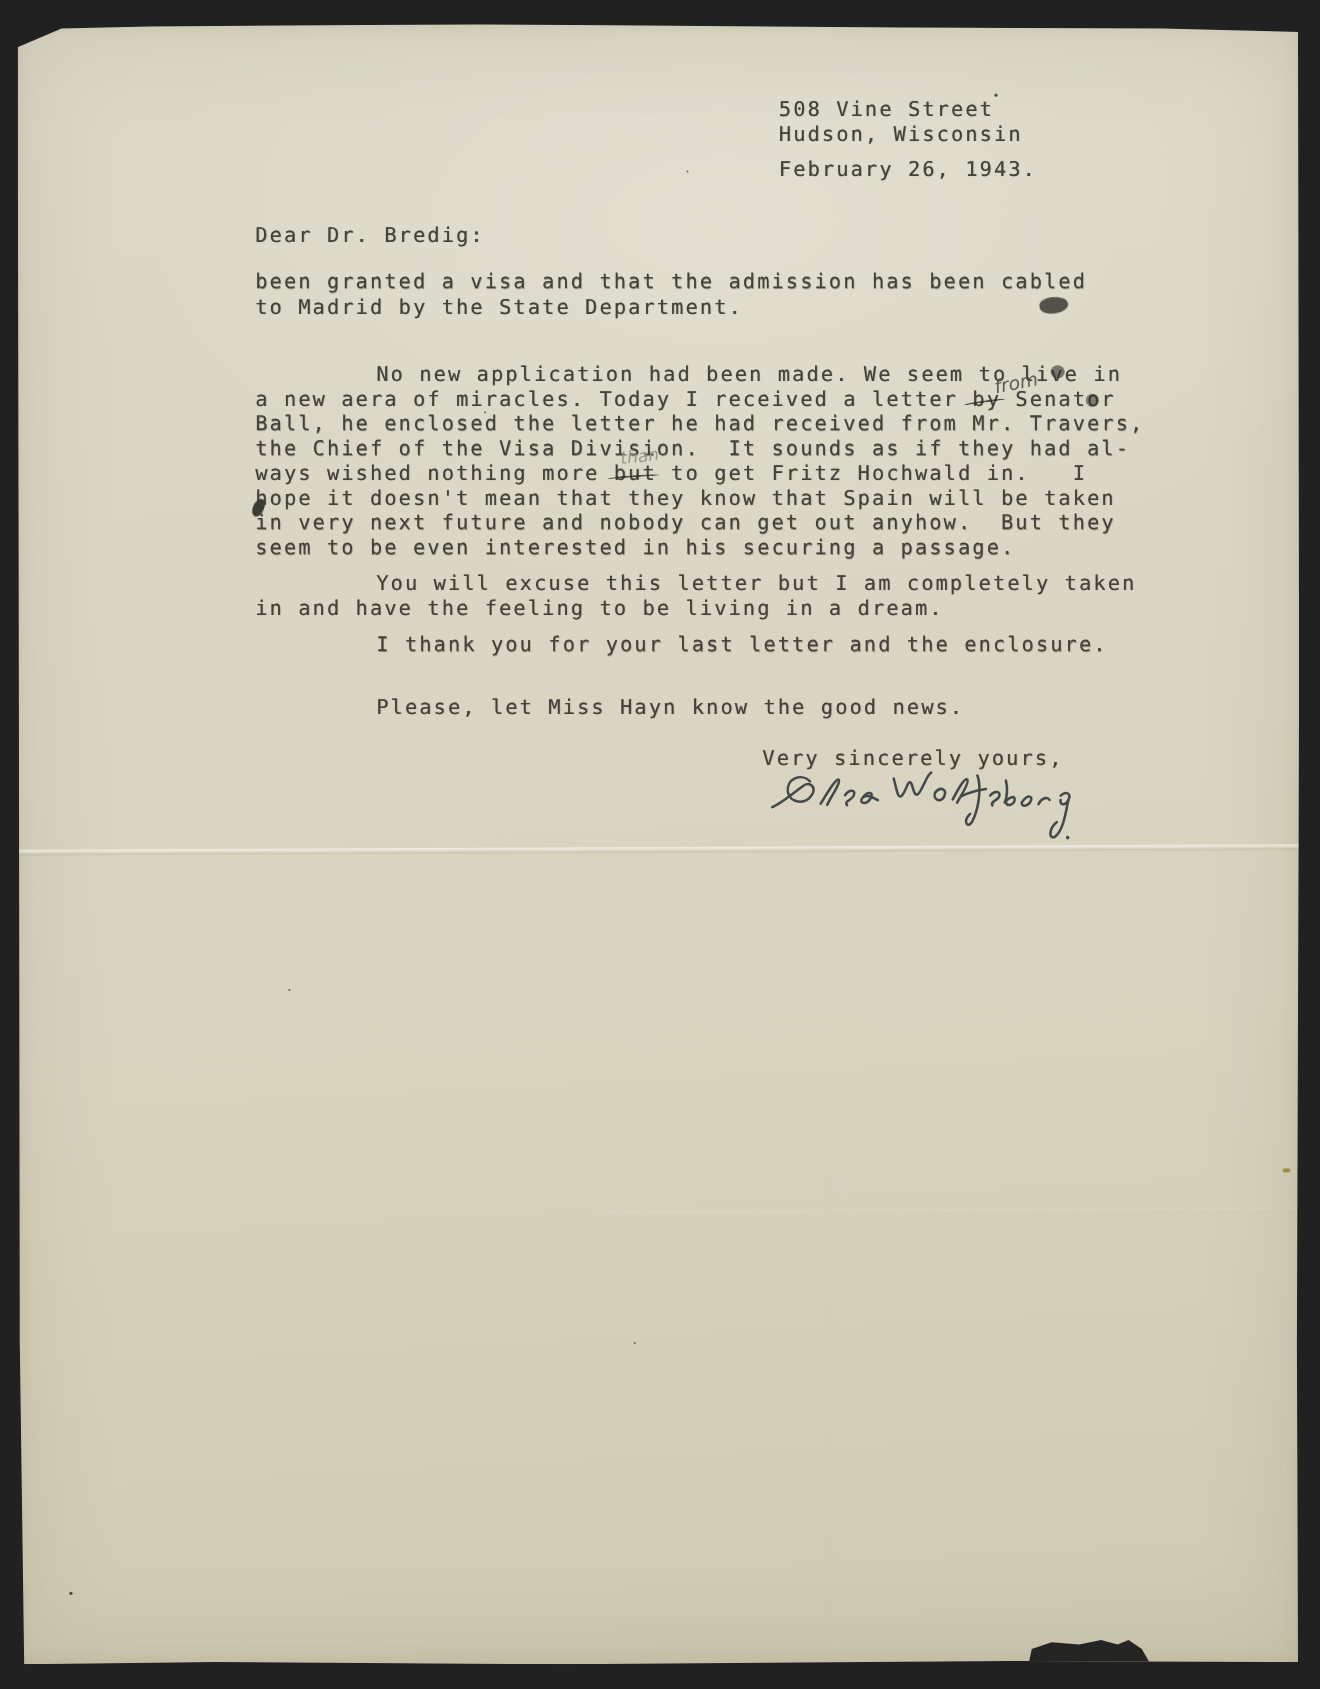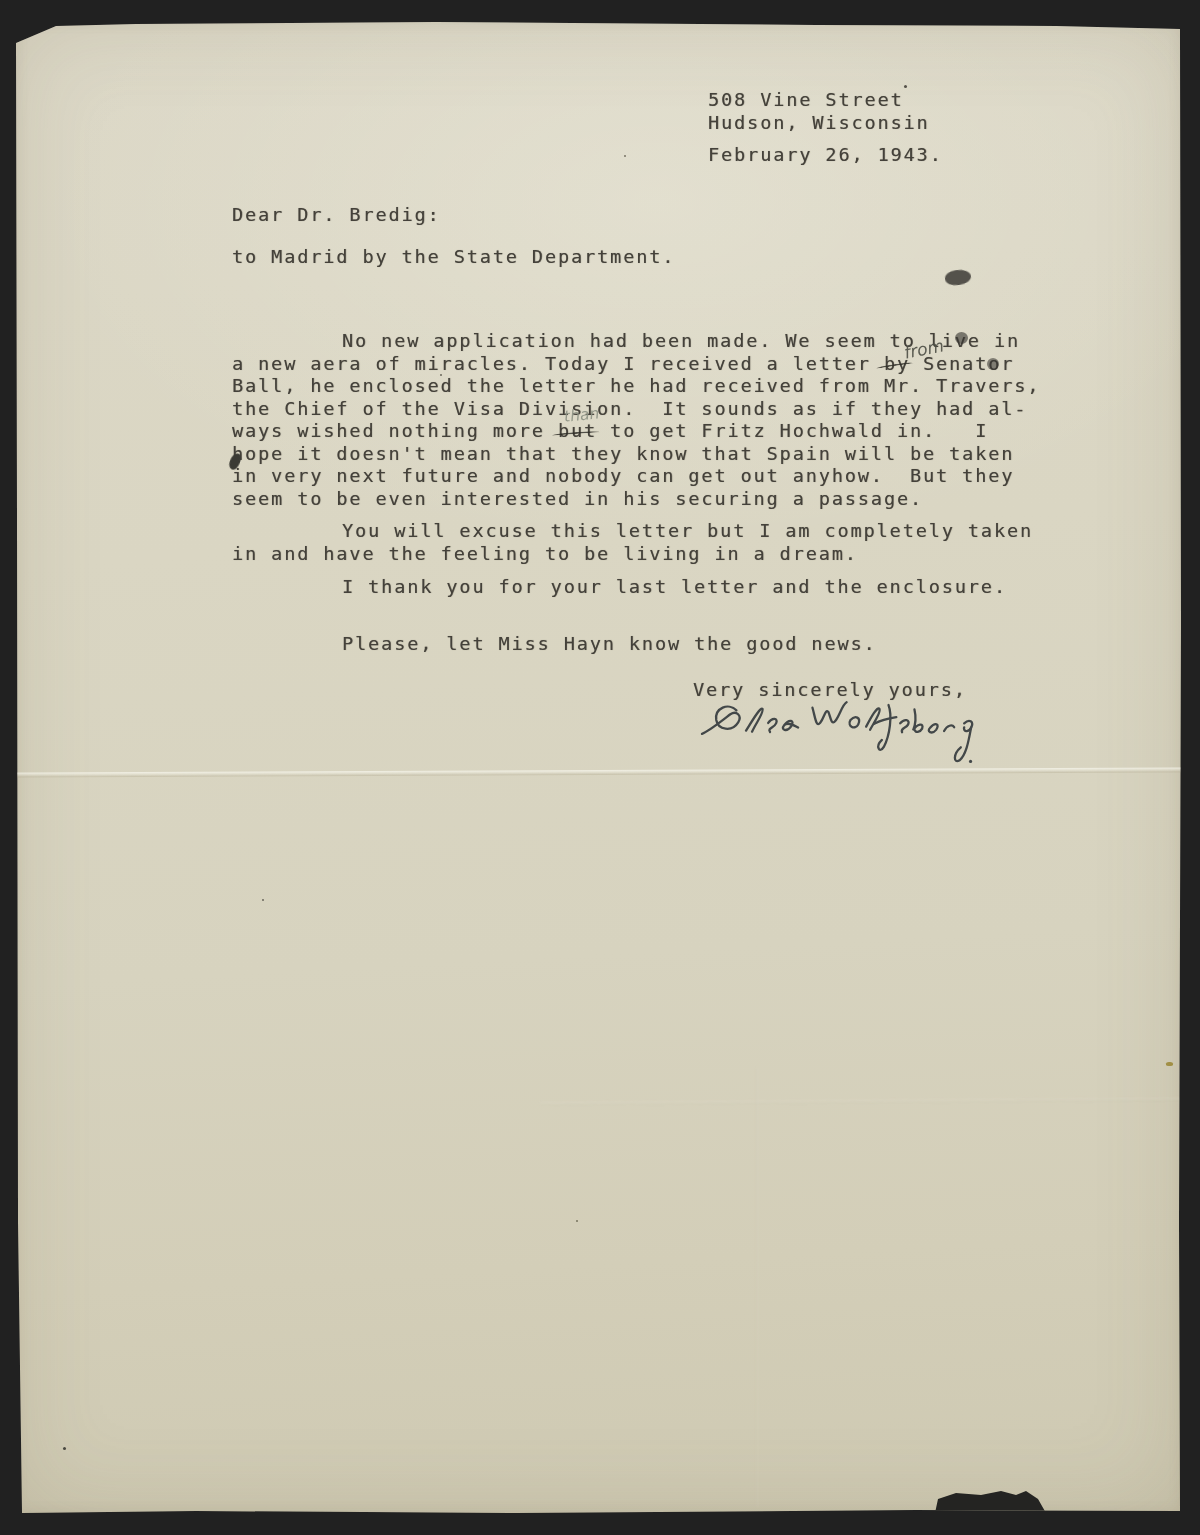--- a/index.html
+++ b/index.html
@@ -110,20 +110,21 @@
       <div class="tline hline">508 Vine Street</div>
       <div class="tline hline">Hudson, Wisconsin</div>
       <div class="tline hline date-line">February 26, 1943.</div>
     </div>
 
     <div class="block" style="left:216px; top:169px;margin-top:13px;">
       <div class="tline">Dear Dr. Bredig:</div>
     </div>
 
     <div class="block" style="left:216px; top:224px;">
+      <div class="tline">been granted a visa and that the admission has been cabled</div>
       <div class="tline">to Madrid by the State Department.</div>
     </div>
 
     <div class="block" style="left:216px; top:308px;">
       <div class="tline indent">No new application had been made. We seem to live in</div>
       <div class="tline">a new aera of miracles. Today I received a letter by Senator</div>
       <div class="tline">Ball, he enclosed the letter he had received from Mr. Travers,</div>
       <div class="tline">the Chief of the Visa Division.  It sounds as if they had al-</div>
       <div class="tline">ways wished nothing more but to get Fritz Hochwald in.   I</div>
       <div class="tline">hope it doesn't mean that they know that Spain will be taken</div>

